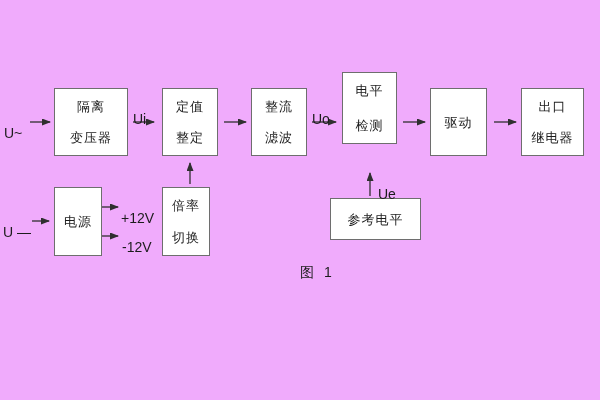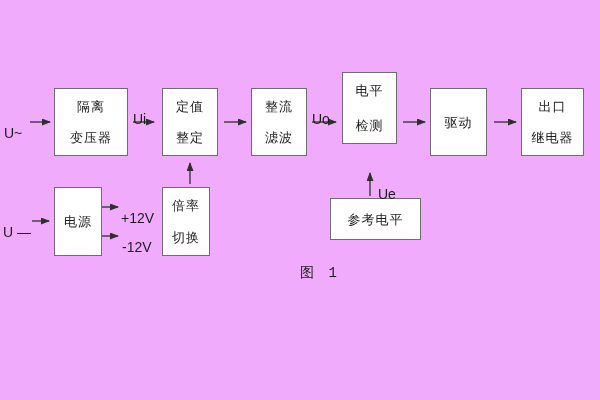--- a/index.html
+++ b/index.html
@@ -14,21 +14,21 @@
     display:flex; flex-direction:column; align-items:center;
     justify-content:space-between; padding:9px 2px; line-height:17px;
     letter-spacing:1px; white-space:nowrap;
   }
   .box.single { justify-content:center; }
   .lbl {
     position:absolute; color:#1c1c1c; font-size:14px; line-height:15px;
     white-space:nowrap;
     margin-top:12px;
   }
-  .caption { position:absolute; color:#1c1c1c; font-size:14px; letter-spacing:3px;font-family:Liberation Mono, monospace; }
+  .caption { position:absolute; color:#1c1c1c; font-size:14px; letter-spacing:3px; }
 </style>
 </head>
 <body>
 
 <div class="stage">
 
   <svg class="wires" viewBox="0 0 600 400" xmlns="http://www.w3.org/2000/svg">
     <defs>
       <marker id="ah" markerWidth="9" markerHeight="8" refX="8" refY="3.5" orient="auto" markerUnits="userSpaceOnUse">
         <path d="M0,0 L9,3.5 L0,7 Z" fill="#2f2f2f"></path>

